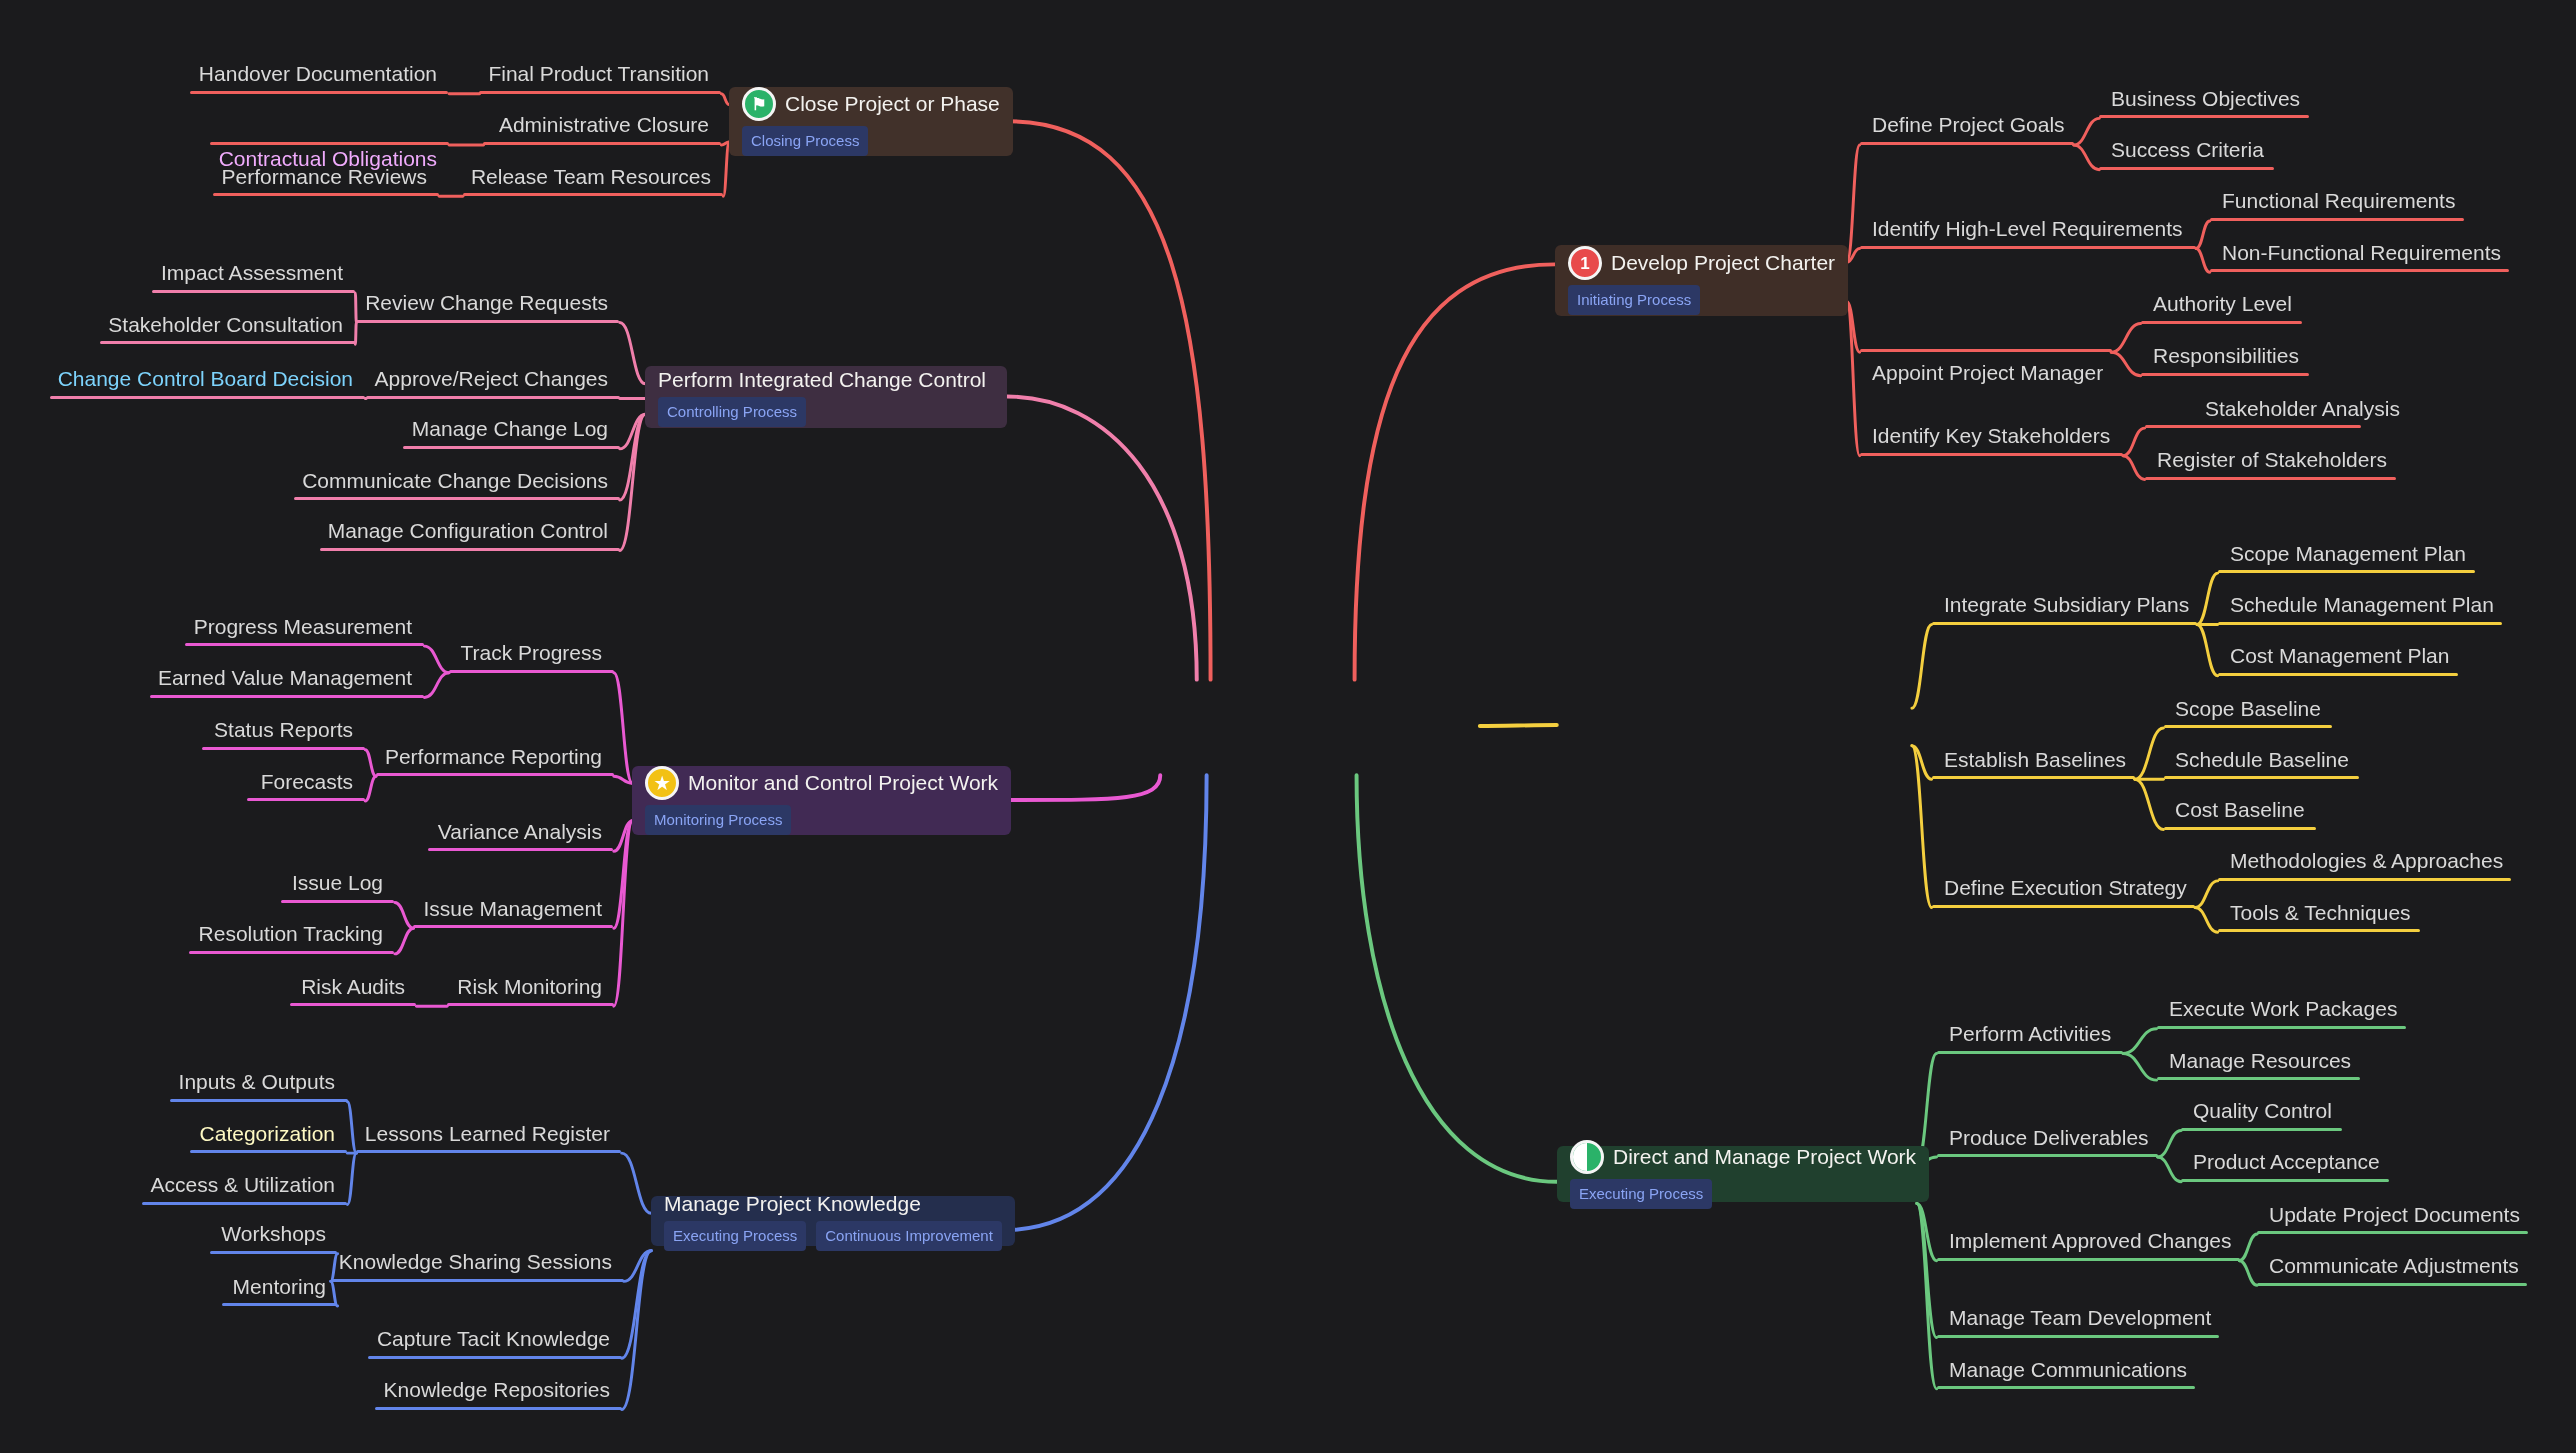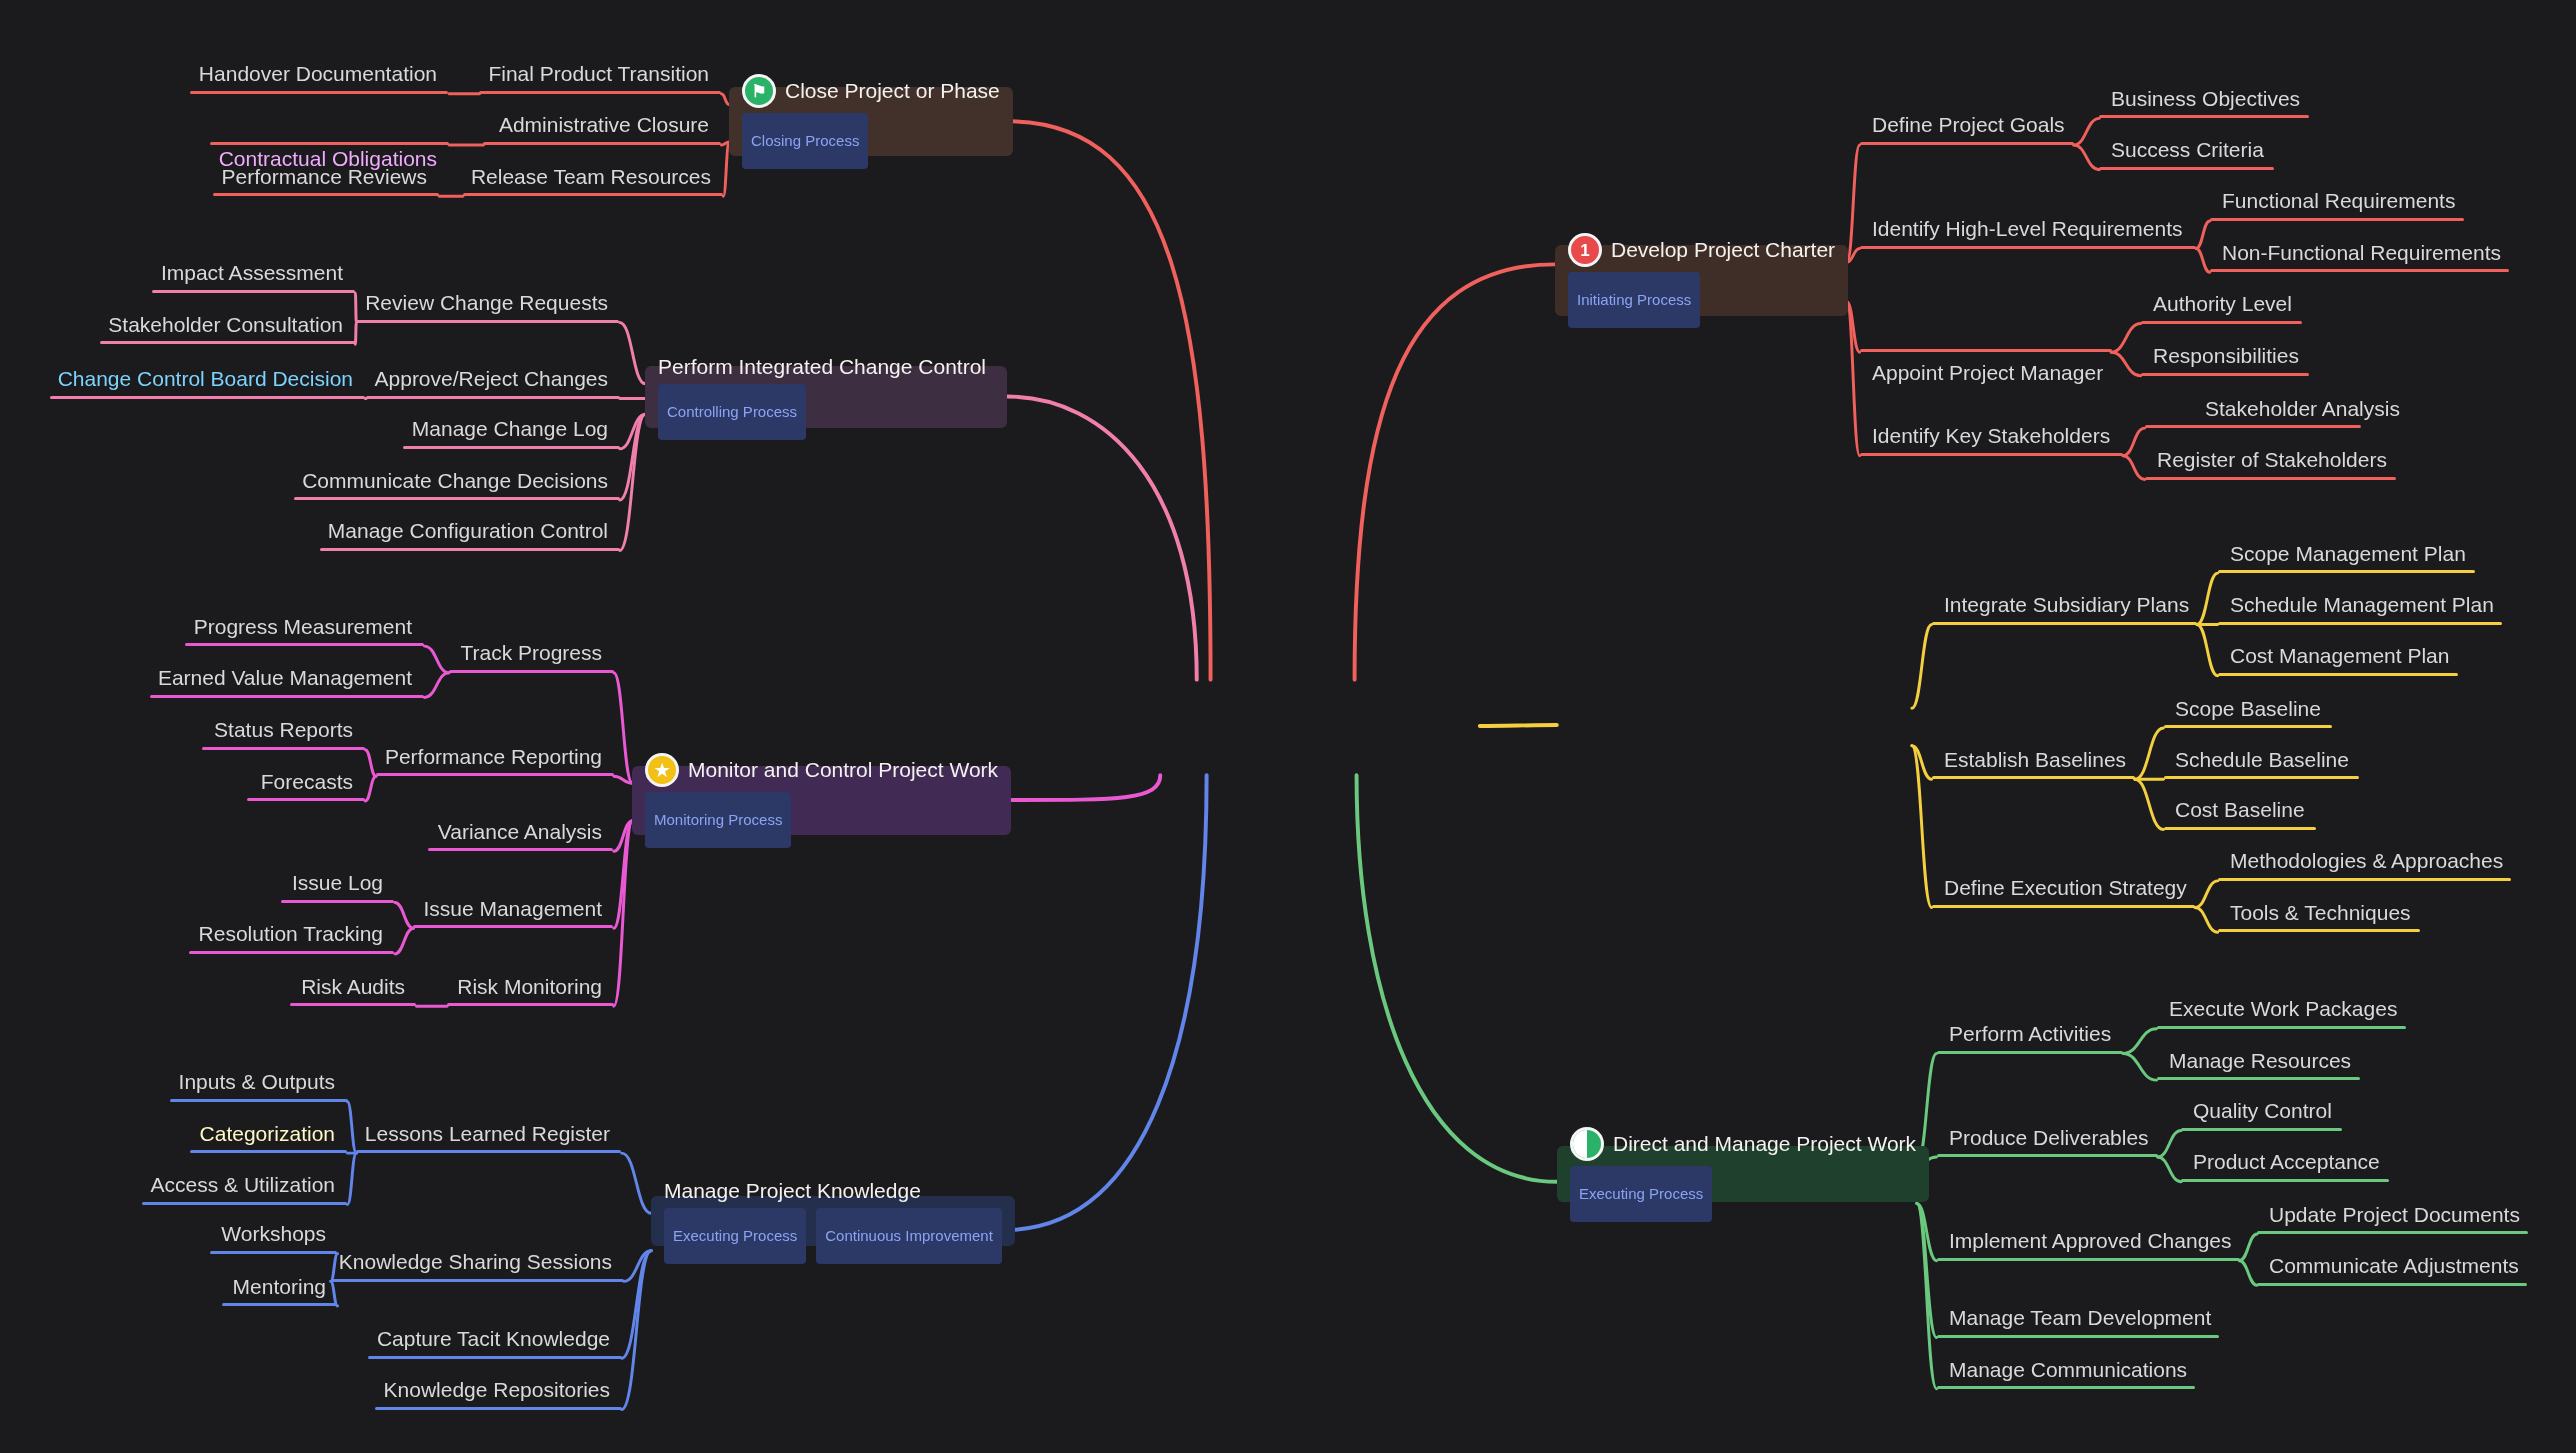--- a/index.html
+++ b/index.html
@@ -9,21 +9,21 @@
   .uline{position:absolute;height:0;border-top:3px solid #888;border-radius:2px;}
   .ntext{position:absolute;white-space:nowrap;font-size:21px;line-height:26px;color:#d9d9d9;}
   .bignode{position:absolute;border-radius:6px;box-sizing:border-box;display:flex;
     flex-direction:column;justify-content:center;gap:5px;padding:9px 13px;}
   .bigtitle{display:flex;align-items:center;font-size:21px;color:#f3f2ef;white-space:nowrap;}
   .icn{width:34px;height:34px;border-radius:50%;border:3px solid #f5f5f5;box-sizing:border-box;
     display:flex;align-items:center;justify-content:center;margin-right:9px;color:#ffffff;
     font-weight:bold;font-size:17px;position:relative;overflow:hidden;flex:0 0 auto;line-height:1;}
   .icn .half{position:absolute;left:0;top:0;width:50%;height:100%;background:#ffffff;}
   .badges{display:flex;gap:10px;}
-  .badge{font-size:15px;line-height:20px;padding:18px 9px;border-radius:4px;white-space:nowrap;}
+  .badge{font-size:15px;line-height:20px;padding:5px 9px;border-radius:4px;white-space:nowrap;}
   #center{position:absolute;left:1079px;top:680px;width:401px;height:96px;border-radius:5px;
     display:flex;align-items:center;padding:0 26px;box-sizing:border-box;
     font-size:31px;line-height:1.28;font-weight:bold;}
 </style>
 </head>
 <body>
 
 <div id="canvas">
   <svg id="links" xmlns="http://www.w3.org/2000/svg" viewBox="0 0 2611 1473" width="2576" height="1453">
       <path d="M1373 689 C1373 420 1420 268 1576 268" fill="none" stroke="#f0605d" stroke-width="4" stroke-linecap="round"></path>

